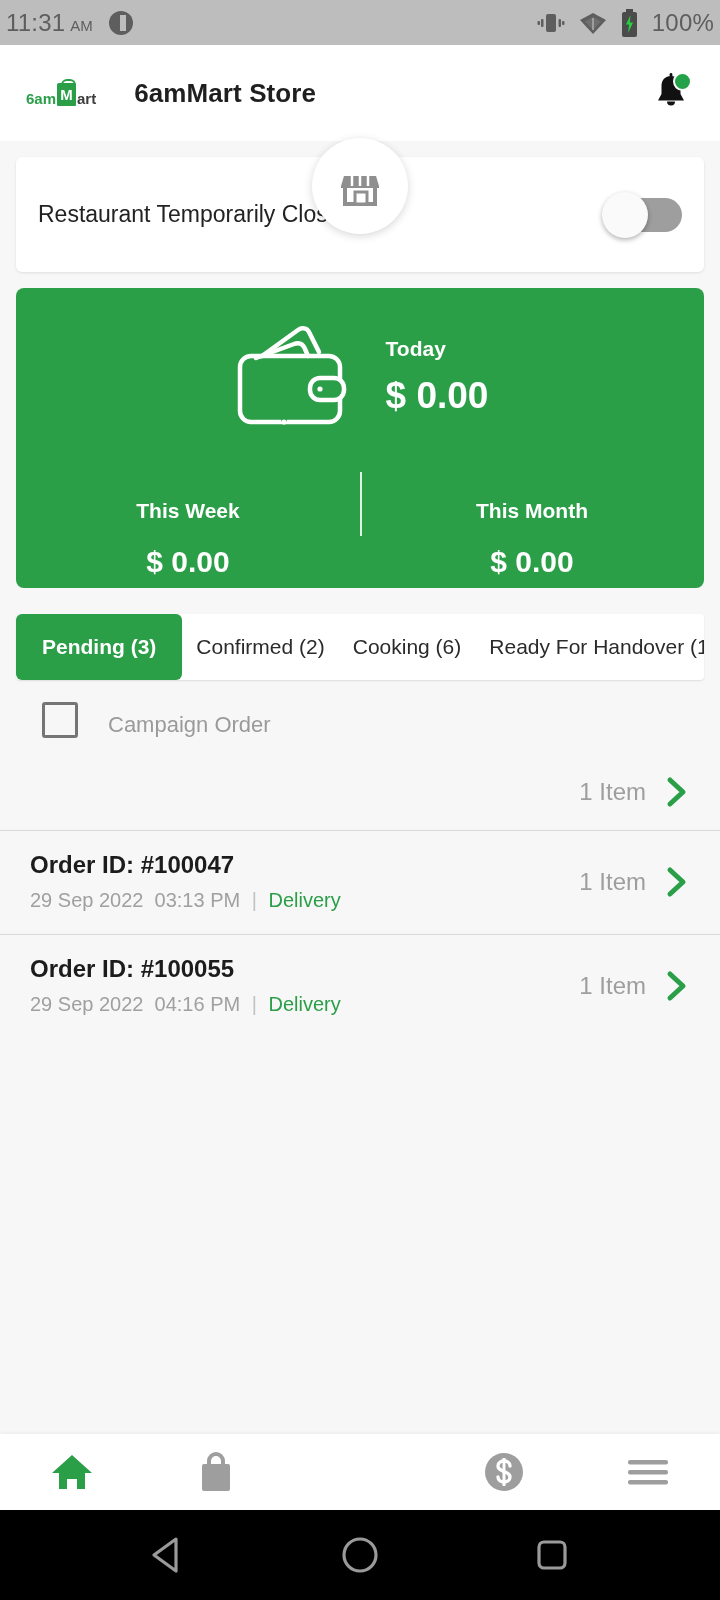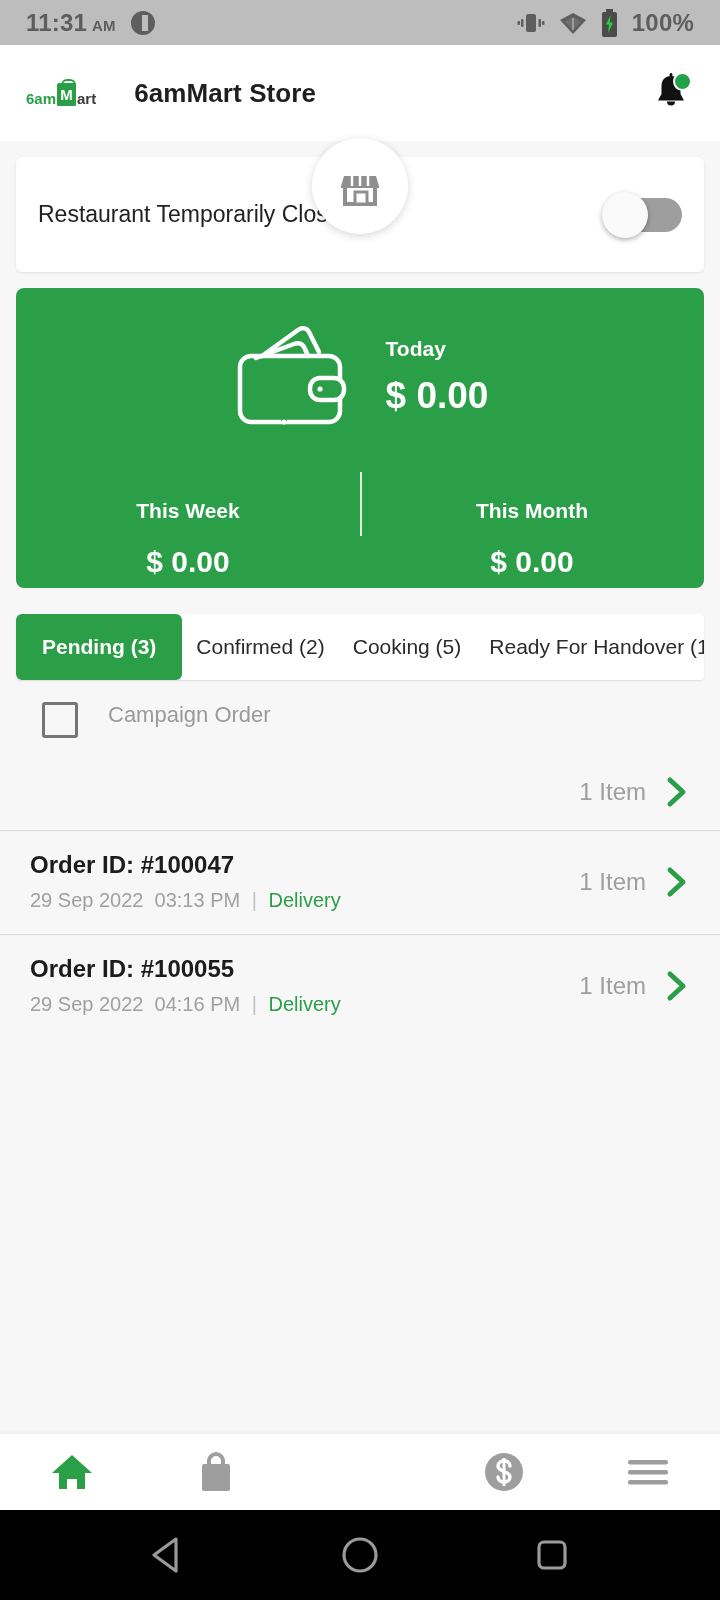--- a/index.html
+++ b/index.html
@@ -7,21 +7,21 @@
   body {
     font-family:"Liberation Sans", sans-serif;
     background:#f7f7f7;
     overflow:hidden;
     position:relative;
   }
 
   
   .statusbar{
     height:45px; background:#bdbdbd; display:flex; align-items:center;
-    padding:0 26px; color:#5a5a5a;font-weight:bold;
+    padding:0 6px; color:#5a5a5a;
   }
   .sb-time{ font-size:24px; letter-spacing:.2px; color:#5e5e5e; }
   .sb-ampm{ font-size:15px; margin-left:5px; color:#5e5e5e; }
   .sb-left{ display:flex; align-items:baseline; gap:0; }
   .sb-badge{
     width:24px;height:24px;border-radius:50%;background:#5e5e5e;
     margin-left:16px; position:relative; align-self:center;
   }
   .sb-badge:after{
     content:""; position:absolute; left:11px; top:4px; width:6px; height:16px;
@@ -107,21 +107,21 @@
     font-size:21px; color:#2b2b2b; padding:0 14px; white-space:nowrap;
   }
   .tab.active{
     background:#2b9e48; color:#ffffff; font-weight:bold; border-radius:6px;
     margin:0; padding:0 26px;
   }
   .tab-sep{ width:1px; background:#d8d8d8; margin:16px 0; }
 
   
   .campaign{
-    display:flex; align-items:flex-start; padding:22px 42px 18px;
+    display:flex; align-items:flex-end; padding:22px 42px 18px;
   }
   .chk{
     width:36px; height:36px; border:3px solid #757575; border-radius:3px;
     background:transparent;
   }
   .campaign-label{ font-size:22px; color:#9a9a9a; margin-left:30px; }
 
   
   .orders{ padding:0 0; }
   .order-row{
@@ -243,21 +243,21 @@
       <div class="earn-cap">This Month</div>
       <div class="earn-val">$ 0.00</div>
     </div>
   </div>
 </div>
 
 <div class="tabs-wrap">
   <div class="tab active">Pending (3)</div>
   <div class="tab">Confirmed (2)</div>
   <div class="tab-sep"></div>
-  <div class="tab">Cooking (5)</div>
+  <div class="tab">Cooking (6)</div>
   <div class="tab-sep"></div>
   <div class="tab">Ready For Handover (1)</div>
 </div>
 
 <div class="campaign">
   <div class="chk"></div>
   <div class="campaign-label">Campaign Order</div>
 </div>
 
 <div class="orders">

